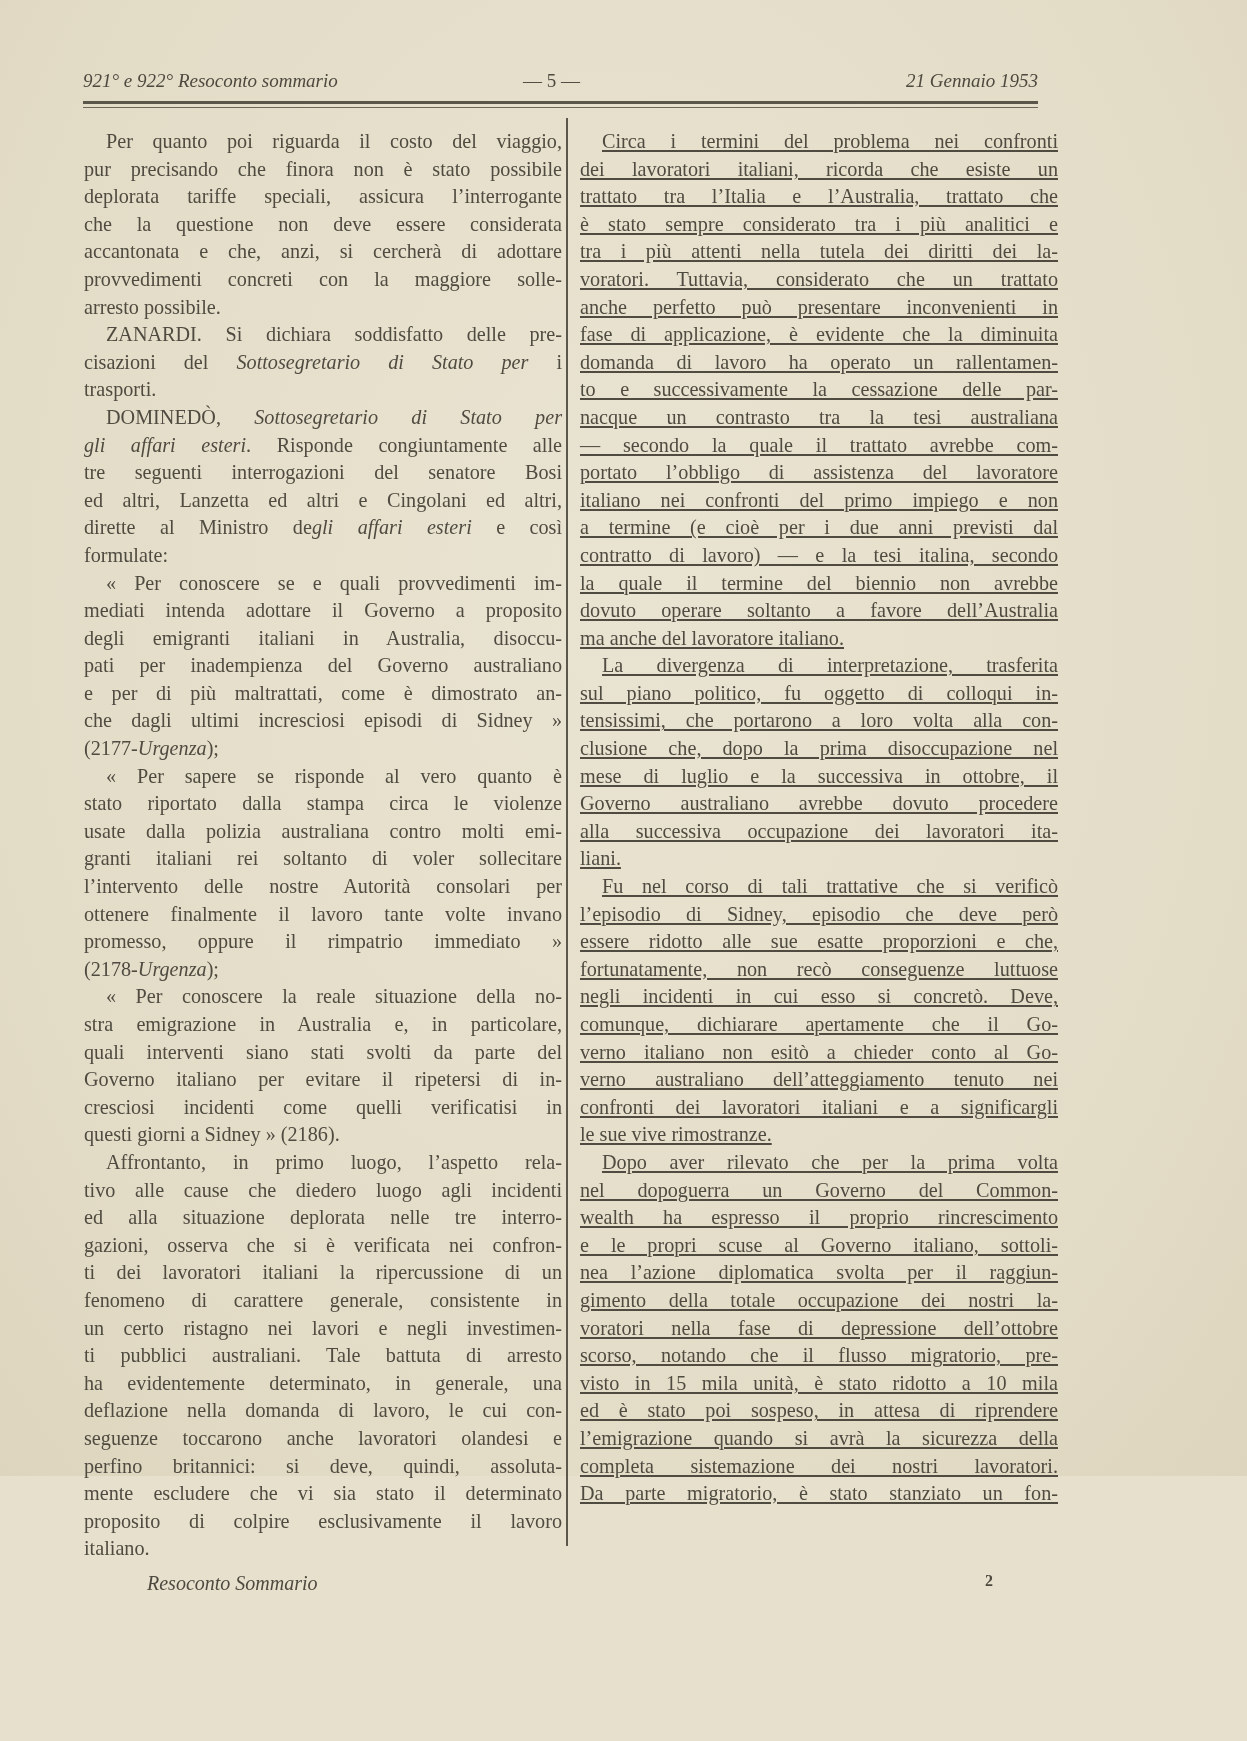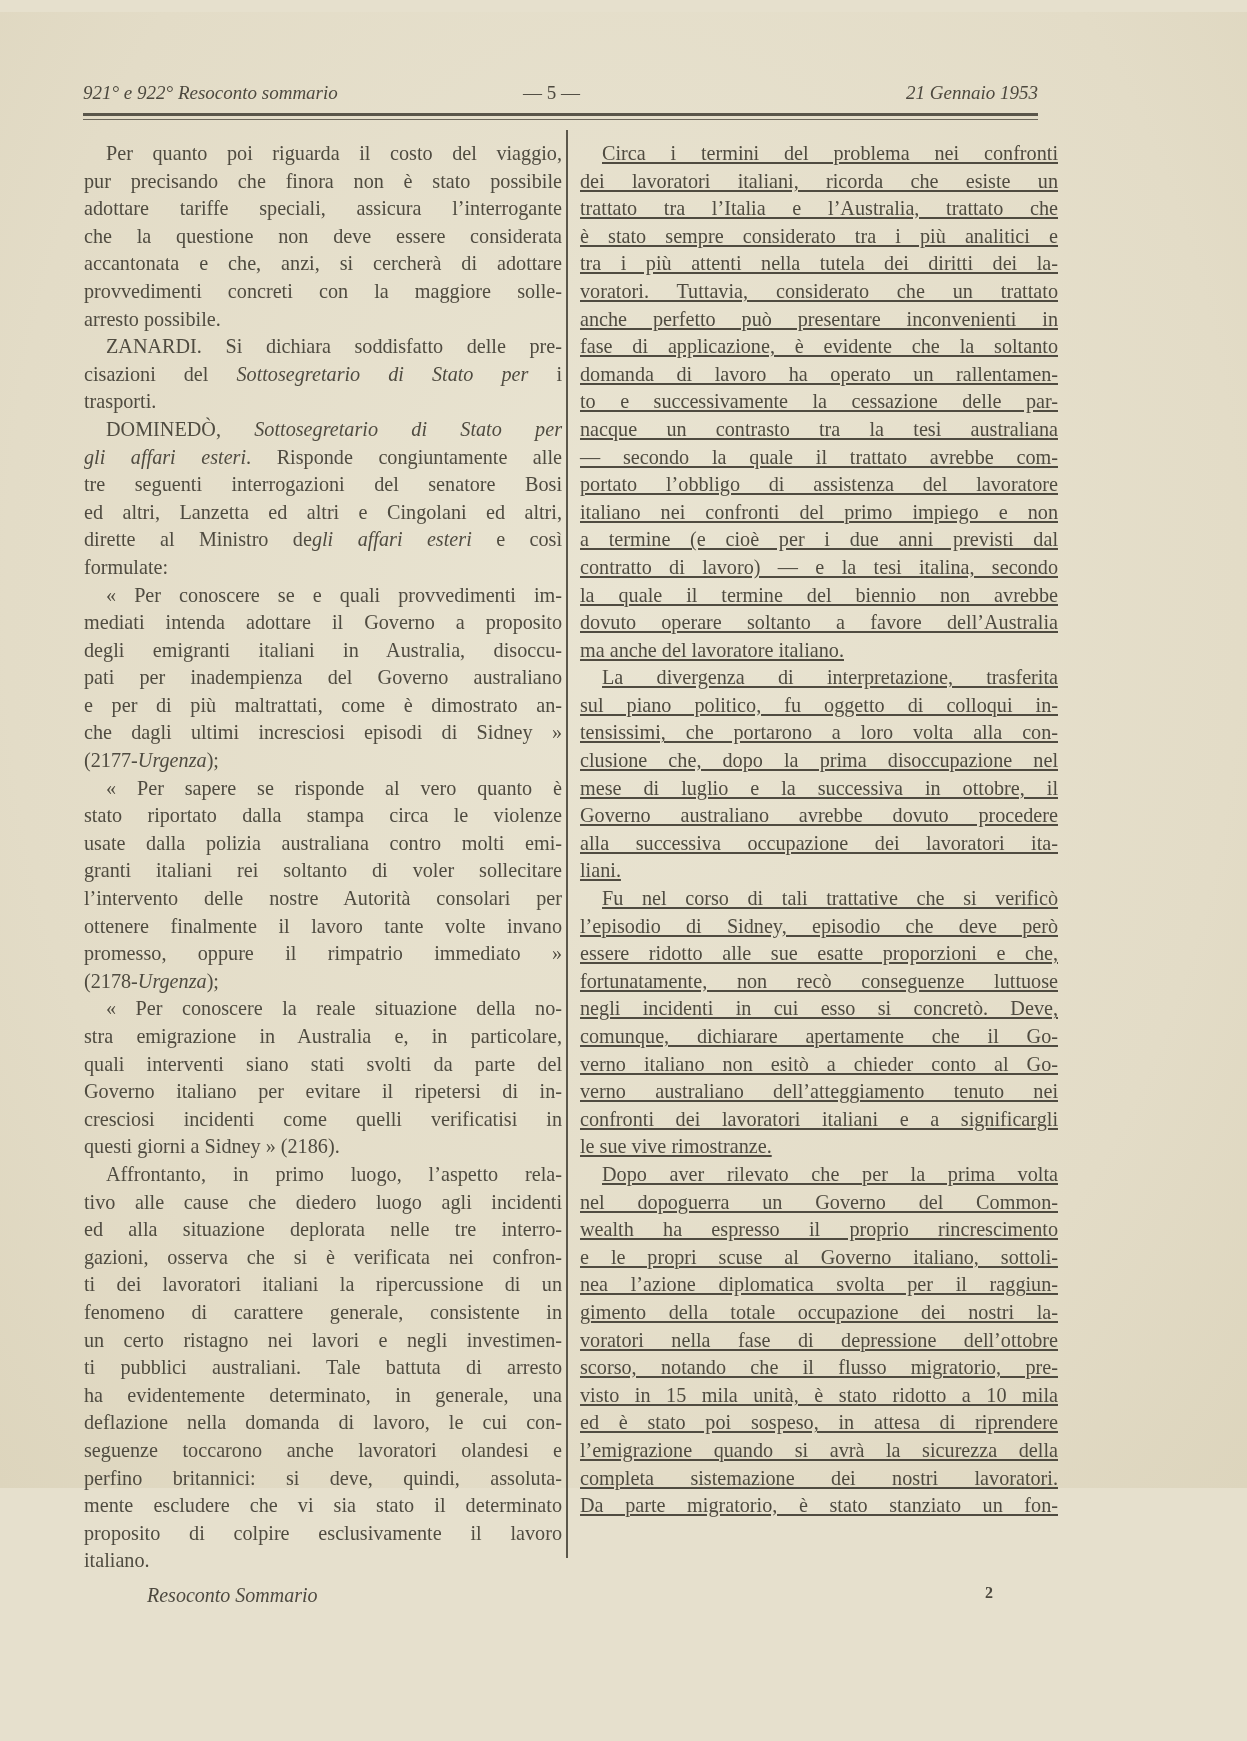--- a/index.html
+++ b/index.html
@@ -5,21 +5,21 @@
   html, body { margin: 0; padding: 0; }
   body {
     width: 1247px; height: 1741px;
     background: #e6e0cd;
     font-family: "DejaVu Serif", "Liberation Serif", serif;
     color: #4a463c;
     position: relative;
     overflow: hidden;
   }
   .page {
-    position: absolute; left: 0; top: 12px; width: 1247px; height: 1476px;
+    position: absolute; left: 0; top: 0; width: 1247px; height: 1476px;
     background: radial-gradient(ellipse at 50% 40%, #e9e4d2 0%, #e3dcc7 70%, #ddd5bd 100%);
   }
   .header {
     position: absolute; left: 83px; top: 70px; width: 955px; height: 30px;
     font-family: "Liberation Serif", serif; font-style: italic;
     font-size: 19px; color: #4d493f;
   }
   .header .left { position: absolute; left: 0; top: 0; }
   .header .center { position: absolute; left: 440px; top: 0; font-style: normal; }
   .header .right { position: absolute; right: 0; top: 0; text-align: right; }
@@ -59,21 +59,21 @@
     <span class="center">— 5 —</span>
     <span class="right">21 Gennaio 1953</span>
   </div>
   <div class="rule-thick"></div>
   <div class="rule-thin"></div>
   <div class="divider"></div>
 
   <div class="col left" id="col-left">
       <span class="line ind">Per quanto poi riguarda il costo del viaggio,</span>
       <span class="line">pur precisando che finora non è stato possibile</span>
-      <span class="line">adottare tariffe speciali, assicura l’interrogante</span>
+      <span class="line">deplorata tariffe speciali, assicura l’interrogante</span>
       <span class="line">che la questione non deve essere considerata</span>
       <span class="line">accantonata e che, anzi, si cercherà di adottare</span>
       <span class="line">provvedimenti concreti con la maggiore solle-</span>
       <span class="line last">arresto possibile.</span>
       <span class="line ind">ZANARDI. Si dichiara soddisfatto delle pre-</span>
       <span class="line">cisazioni del <i>Sottosegretario di Stato per</i> i</span>
       <span class="line last">trasporti.</span>
       <span class="line ind">DOMINEDÒ, <i>Sottosegretario di Stato per</i></span>
       <span class="line"><i>gli affari esteri</i>. Risponde congiuntamente alle</span>
       <span class="line">tre seguenti interrogazioni del senatore Bosi</span>
@@ -118,21 +118,21 @@
       <span class="line last">italiano.</span>
     </div>
   <div class="col right" id="col-right">
       <span class="line ind">Circa i termini del problema nei confronti</span>
       <span class="line">dei lavoratori italiani, ricorda che esiste un</span>
       <span class="line">trattato tra l’Italia e l’Australia, trattato che</span>
       <span class="line">è stato sempre considerato tra i più analitici e</span>
       <span class="line">tra i più attenti nella tutela dei diritti dei la-</span>
       <span class="line">voratori. Tuttavia, considerato che un trattato</span>
       <span class="line">anche perfetto può presentare inconvenienti in</span>
-      <span class="line">fase di applicazione, è evidente che la soltanto</span>
+      <span class="line">fase di applicazione, è evidente che la diminuita</span>
       <span class="line">domanda di lavoro ha operato un rallentamen-</span>
       <span class="line">to e successivamente la cessazione delle par-</span>
       <span class="line">nacque un contrasto tra la tesi australiana</span>
       <span class="line">— secondo la quale il trattato avrebbe com-</span>
       <span class="line">portato l’obbligo di assistenza del lavoratore</span>
       <span class="line">italiano nei confronti del primo impiego e non</span>
       <span class="line">a termine (e cioè per i due anni previsti dal</span>
       <span class="line">contratto di lavoro) — e la tesi italina, secondo</span>
       <span class="line">la quale il termine del biennio non avrebbe</span>
       <span class="line">dovuto operare soltanto a favore dell’Australia</span>

